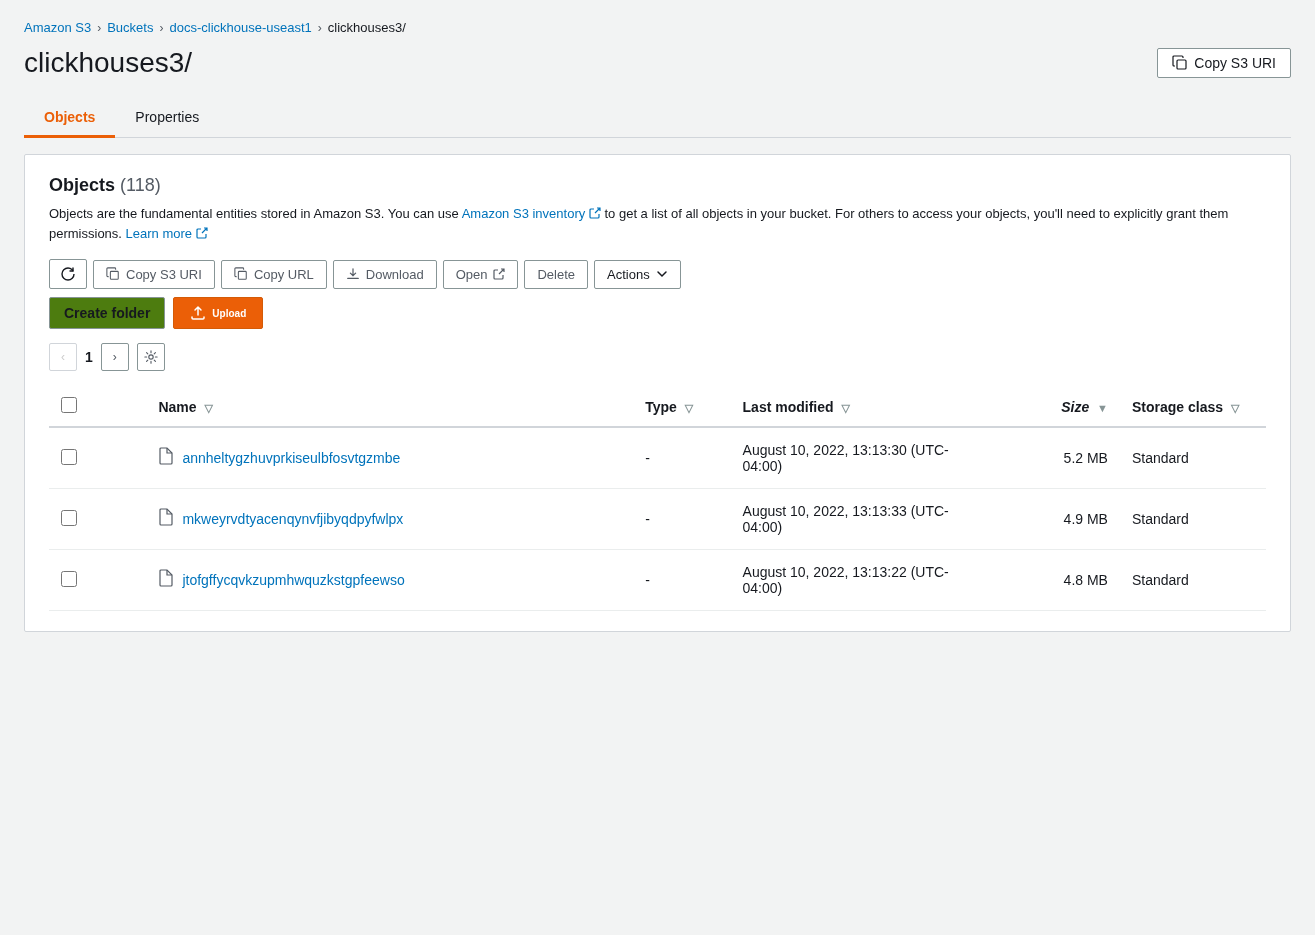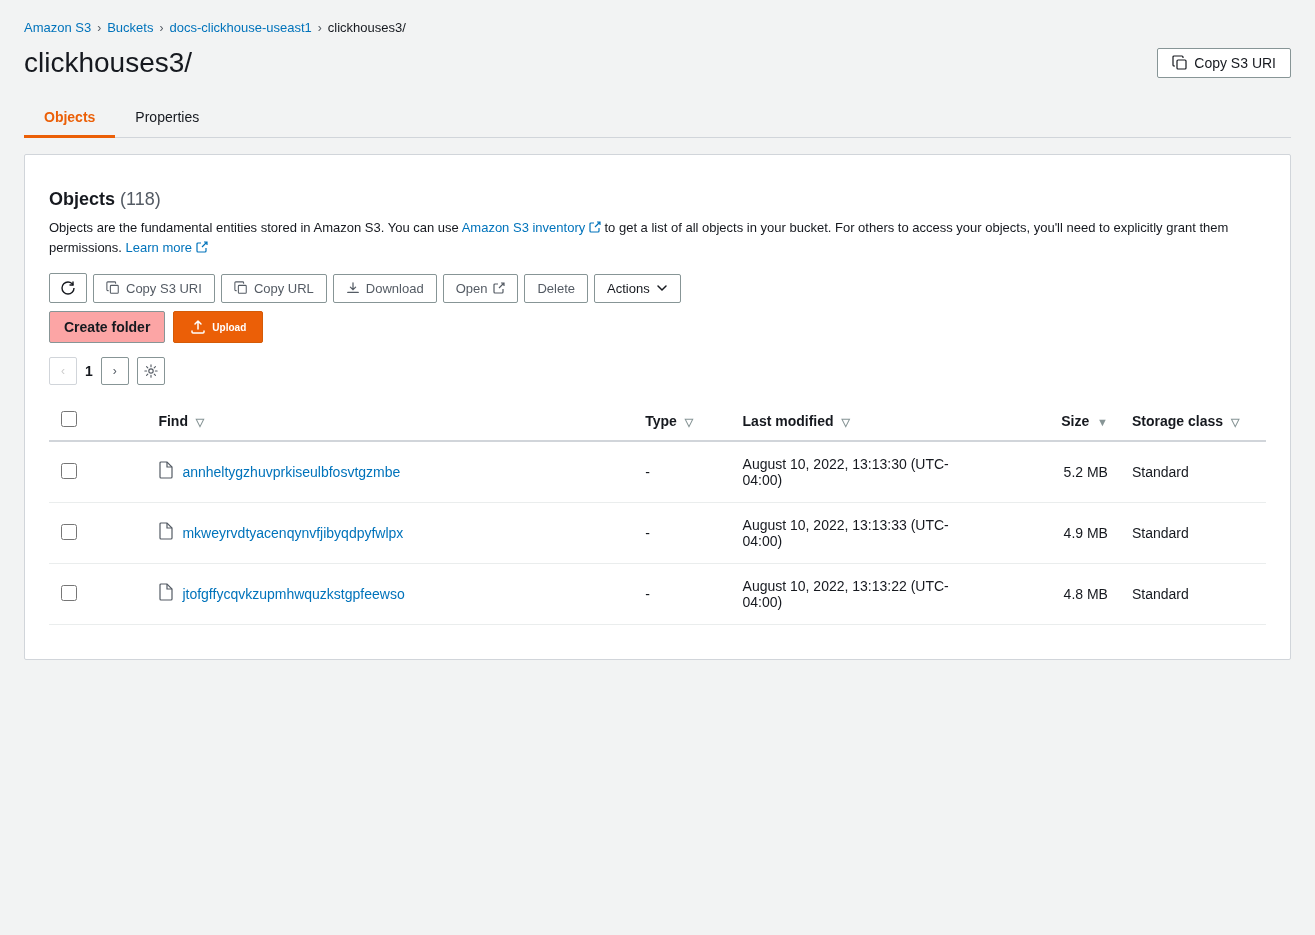--- a/index.html
+++ b/index.html
@@ -73,21 +73,21 @@
     .tab.active {
       color: #eb5f07;
       border-bottom: 3px solid #eb5f07;
       font-weight: 700;
     }
     .main-panel {
       background: #fff;
       border: 1px solid #d1d5da;
       border-radius: 2px;
       margin-top: 16px;
-      padding: 34px 24px;
+      padding: 20px 24px;
     }
     .panel-title {
       font-size: 18px;
       font-weight: 700;
       margin-bottom: 8px;
     }
     .panel-title-count {
       font-weight: 400;
       color: #545b64;
     }
@@ -135,21 +135,21 @@
       margin-bottom: 14px;
       margin-top: 4px;
     }
     .create-folder-btn {
       display: flex;
       align-items: center;
       gap: 6px;
       padding: 7px 14px;
       border: 1px solid #879596;
       border-radius: 2px;
-      background: #fca5a5;
+      background: #4d7c0f;
       font-size: 14px;
       font-weight: 700;
       cursor: pointer;
       color: #16191f;
     }
     .upload-btn {
       display: flex;
       align-items: center;
       gap: 6px;
       padding: 7px 16px;
@@ -258,21 +258,21 @@
     .file-icon {
       font-size: 16px;
       color: #545b64;
     }
     .checkbox-col { width: 36px; }
     .name-col { width: 40%; }
     .type-col { width: 8%; }
     .date-col { width: 22%; }
     .size-col { width: 10%; text-align: right; }
     .storage-col { width: 12%; text-align: left; }
-    .size-col-header { text-align: right; }
+    .size-col-header { text-align: right; font-style: italic; }
     input[type="checkbox"] {
       width: 16px;
       height: 16px;
       cursor: pointer;
     }
     .external-link-icon {
       display: inline-block;
       width: 12px;
       height: 12px;
       position: relative;
@@ -411,21 +411,21 @@
       </div>
     </div>
 
     <table>
       <thead>
         <tr>
           <th class="checkbox-col">
             <input type="checkbox" style="">
           </th>
           <th class="name-col">
-            <span>Find</span>
+            <span>Name</span>
             <span class="sort-icon">▽</span>
           </th>
           <th class="type-col">
             <span>Type</span>
             <span class="sort-icon">▽</span>
           </th>
           <th class="date-col">
             <span>Last modified</span>
             <span class="sort-icon">▽</span>
           </th>

